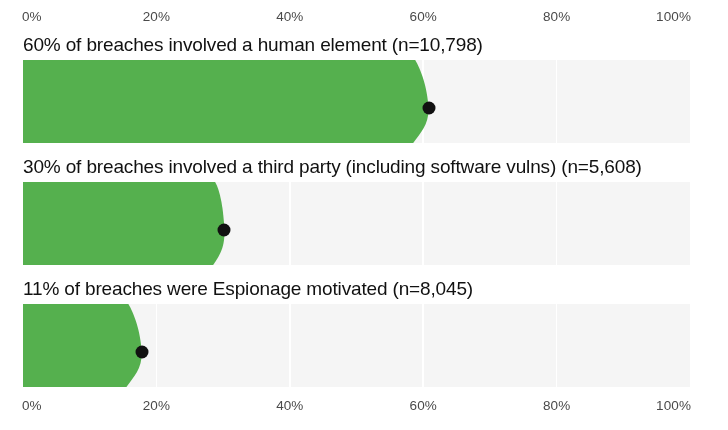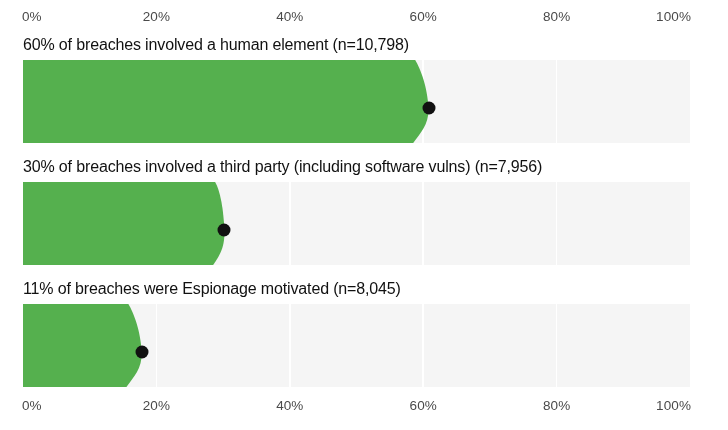--- a/index.html
+++ b/index.html
@@ -49,21 +49,21 @@
   .bar-group {
     position: absolute;
     left: 0;
     width: 728px;
   }
 
   .bar-label {
     position: absolute;
     left: 23px;
     top: 0;
-    font-size: 16px;
+    font-size: 19px;
     line-height: 18px;
     font-weight: 400;
     color: #111111;
     white-space: nowrap;
     letter-spacing: -0.15px;
   }
 
   .bar-track {
     position: absolute;
     left: 23px;
@@ -119,21 +119,21 @@
         <div class="gridline" style="left: 399.4px;"></div>
         <div class="gridline" style="left: 532.8px;"></div>
         <svg class="bar-fill-svg" width="420" height="83" viewBox="0 0 420 83" preserveAspectRatio="none">
           <path d="M 0 0 L 392.20 0 C 397.20 8.30 404.54 26.56 405.54 48.14 C 406.04 64.74 397.20 73.04 390.20 83 L 0 83 Z" fill="#55b04e"></path>
         </svg>
         <div class="point-marker" style="background: rgb(17, 17, 17); left: 405.54px; top: 48.14px;"></div>
       </div>
   </div>
 
   <div class="bar-group" id="group-1" style="top:158px;">
-    <div class="bar-label">30% of breaches involved a third party (including software vulns) (n=7,956)</div>
+    <div class="bar-label">30% of breaches involved a third party (including software vulns) (n=5,608)</div>
     <div class="bar-track" id="track-1" style="top:24px;height:83px;">
         <div class="gridline" style="left: 132.6px;"></div>
         <div class="gridline" style="left: 266px;"></div>
         <div class="gridline" style="left: 399.4px;"></div>
         <div class="gridline" style="left: 532.8px;"></div>
         <svg class="bar-fill-svg" width="216" height="83" viewBox="0 0 216 83" preserveAspectRatio="none">
           <path d="M 0 0 L 192.10 0 C 197.10 8.30 200.43 26.56 201.43 48.14 C 201.93 64.74 197.10 73.04 190.10 83 L 0 83 Z" fill="#55b04e"></path>
         </svg>
         <div class="point-marker" style="background: rgb(17, 17, 17); left: 201.43px; top: 48.14px;"></div>
       </div>

